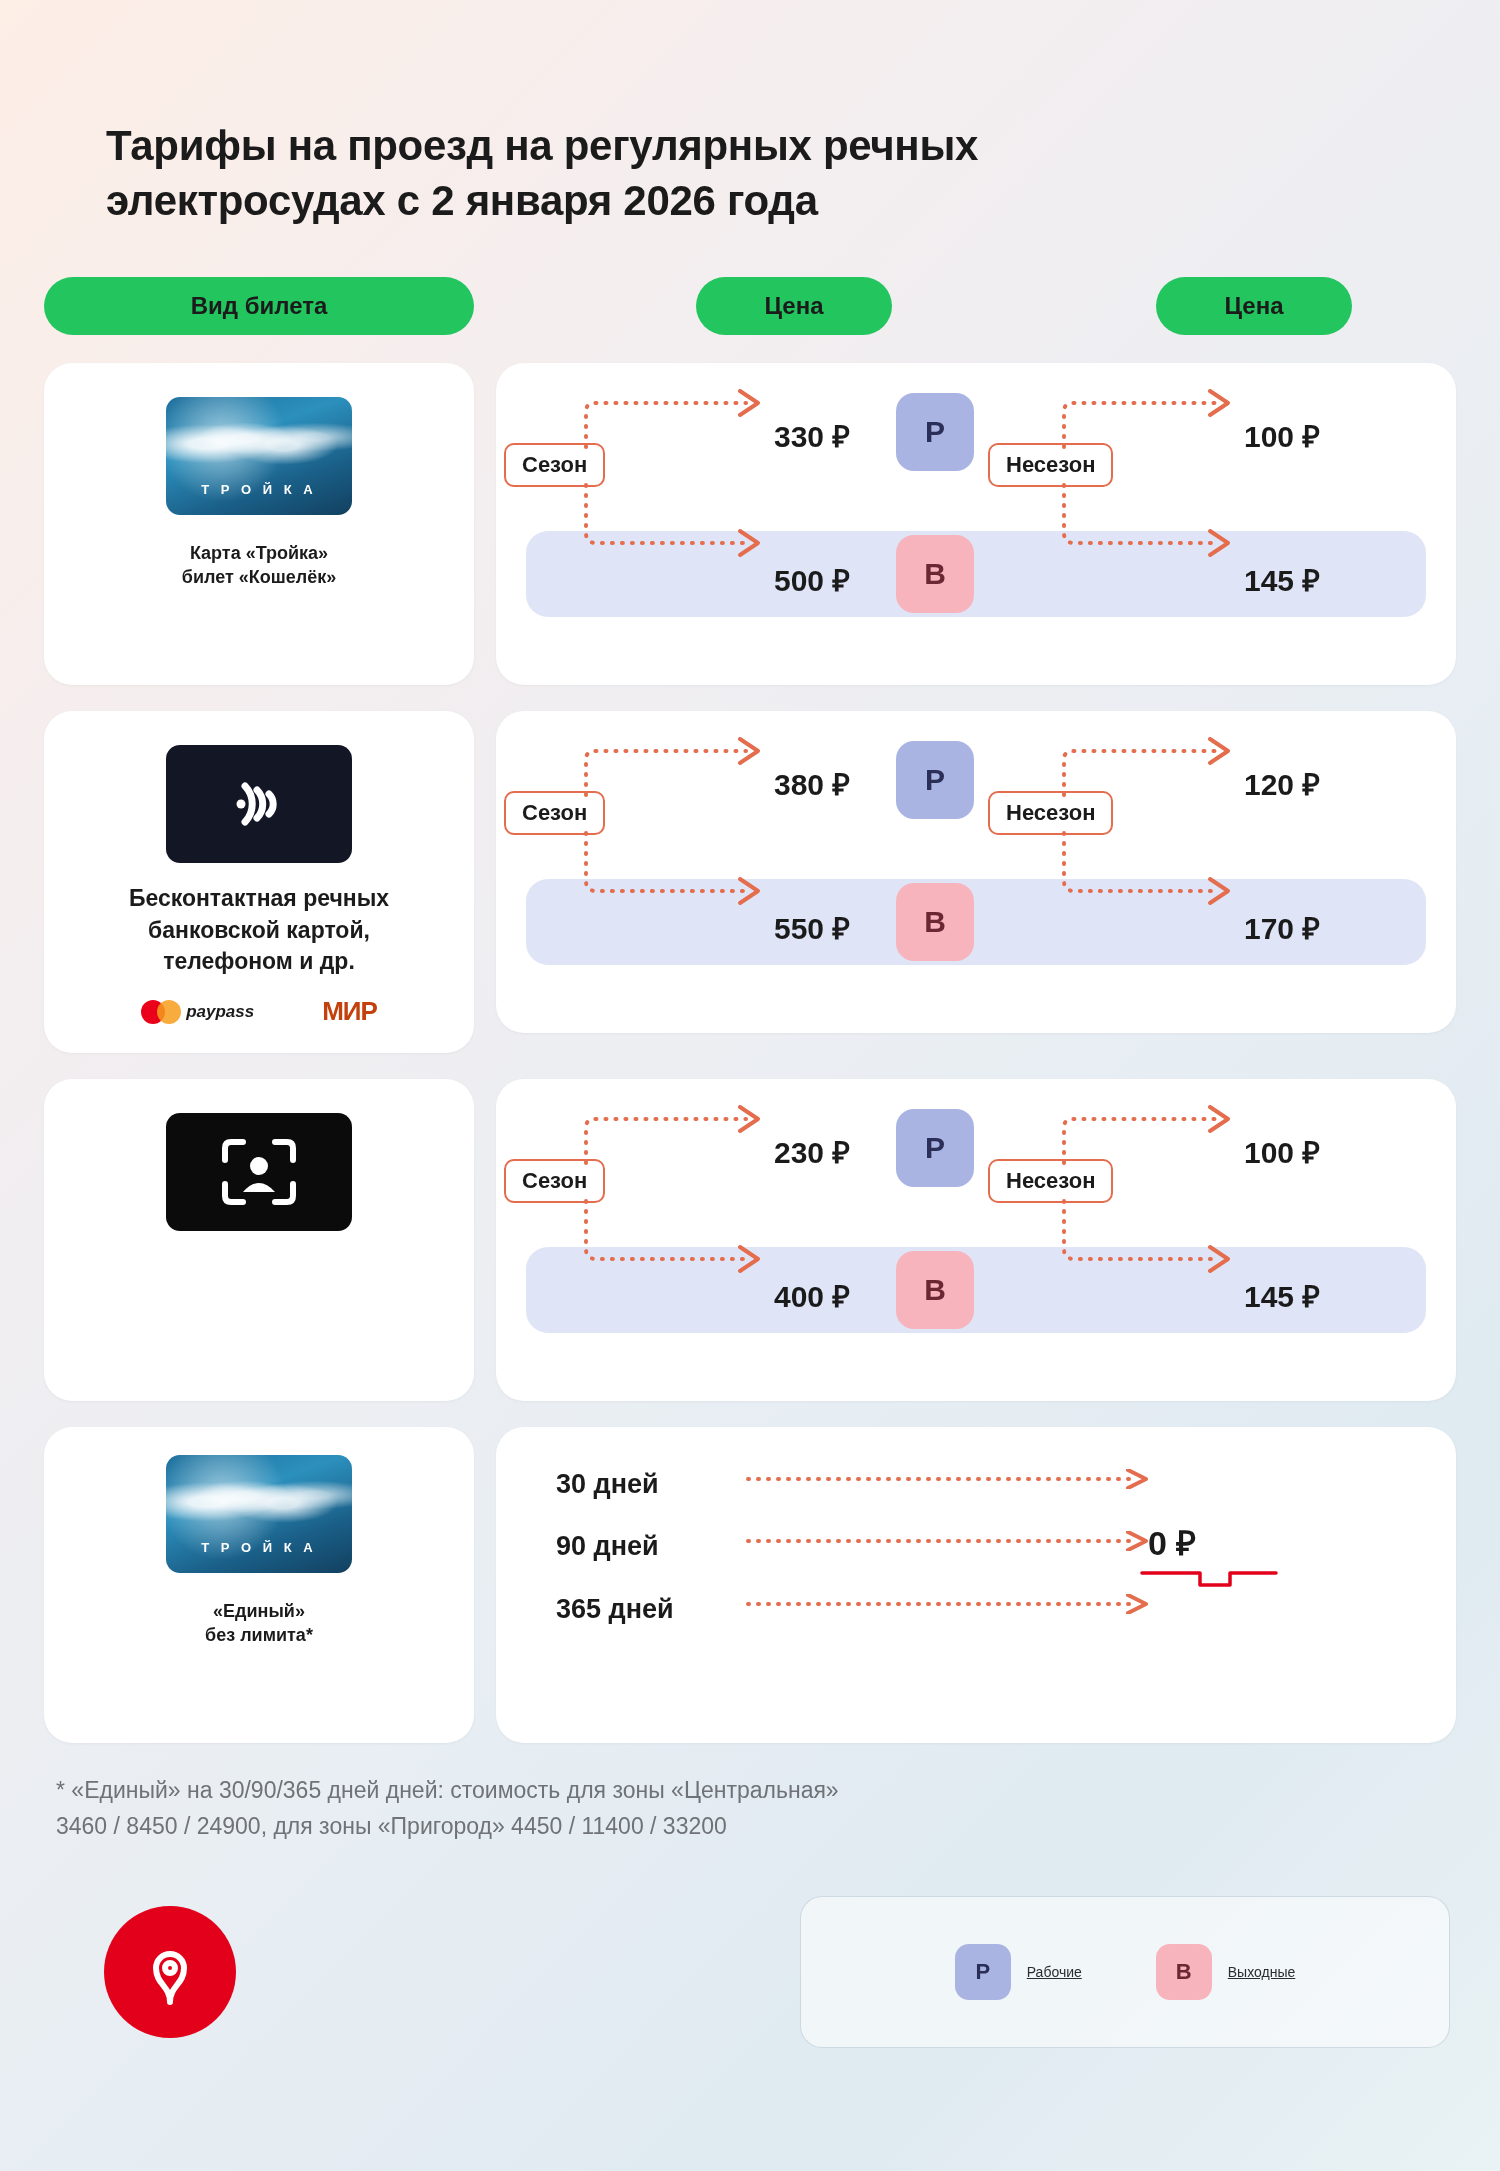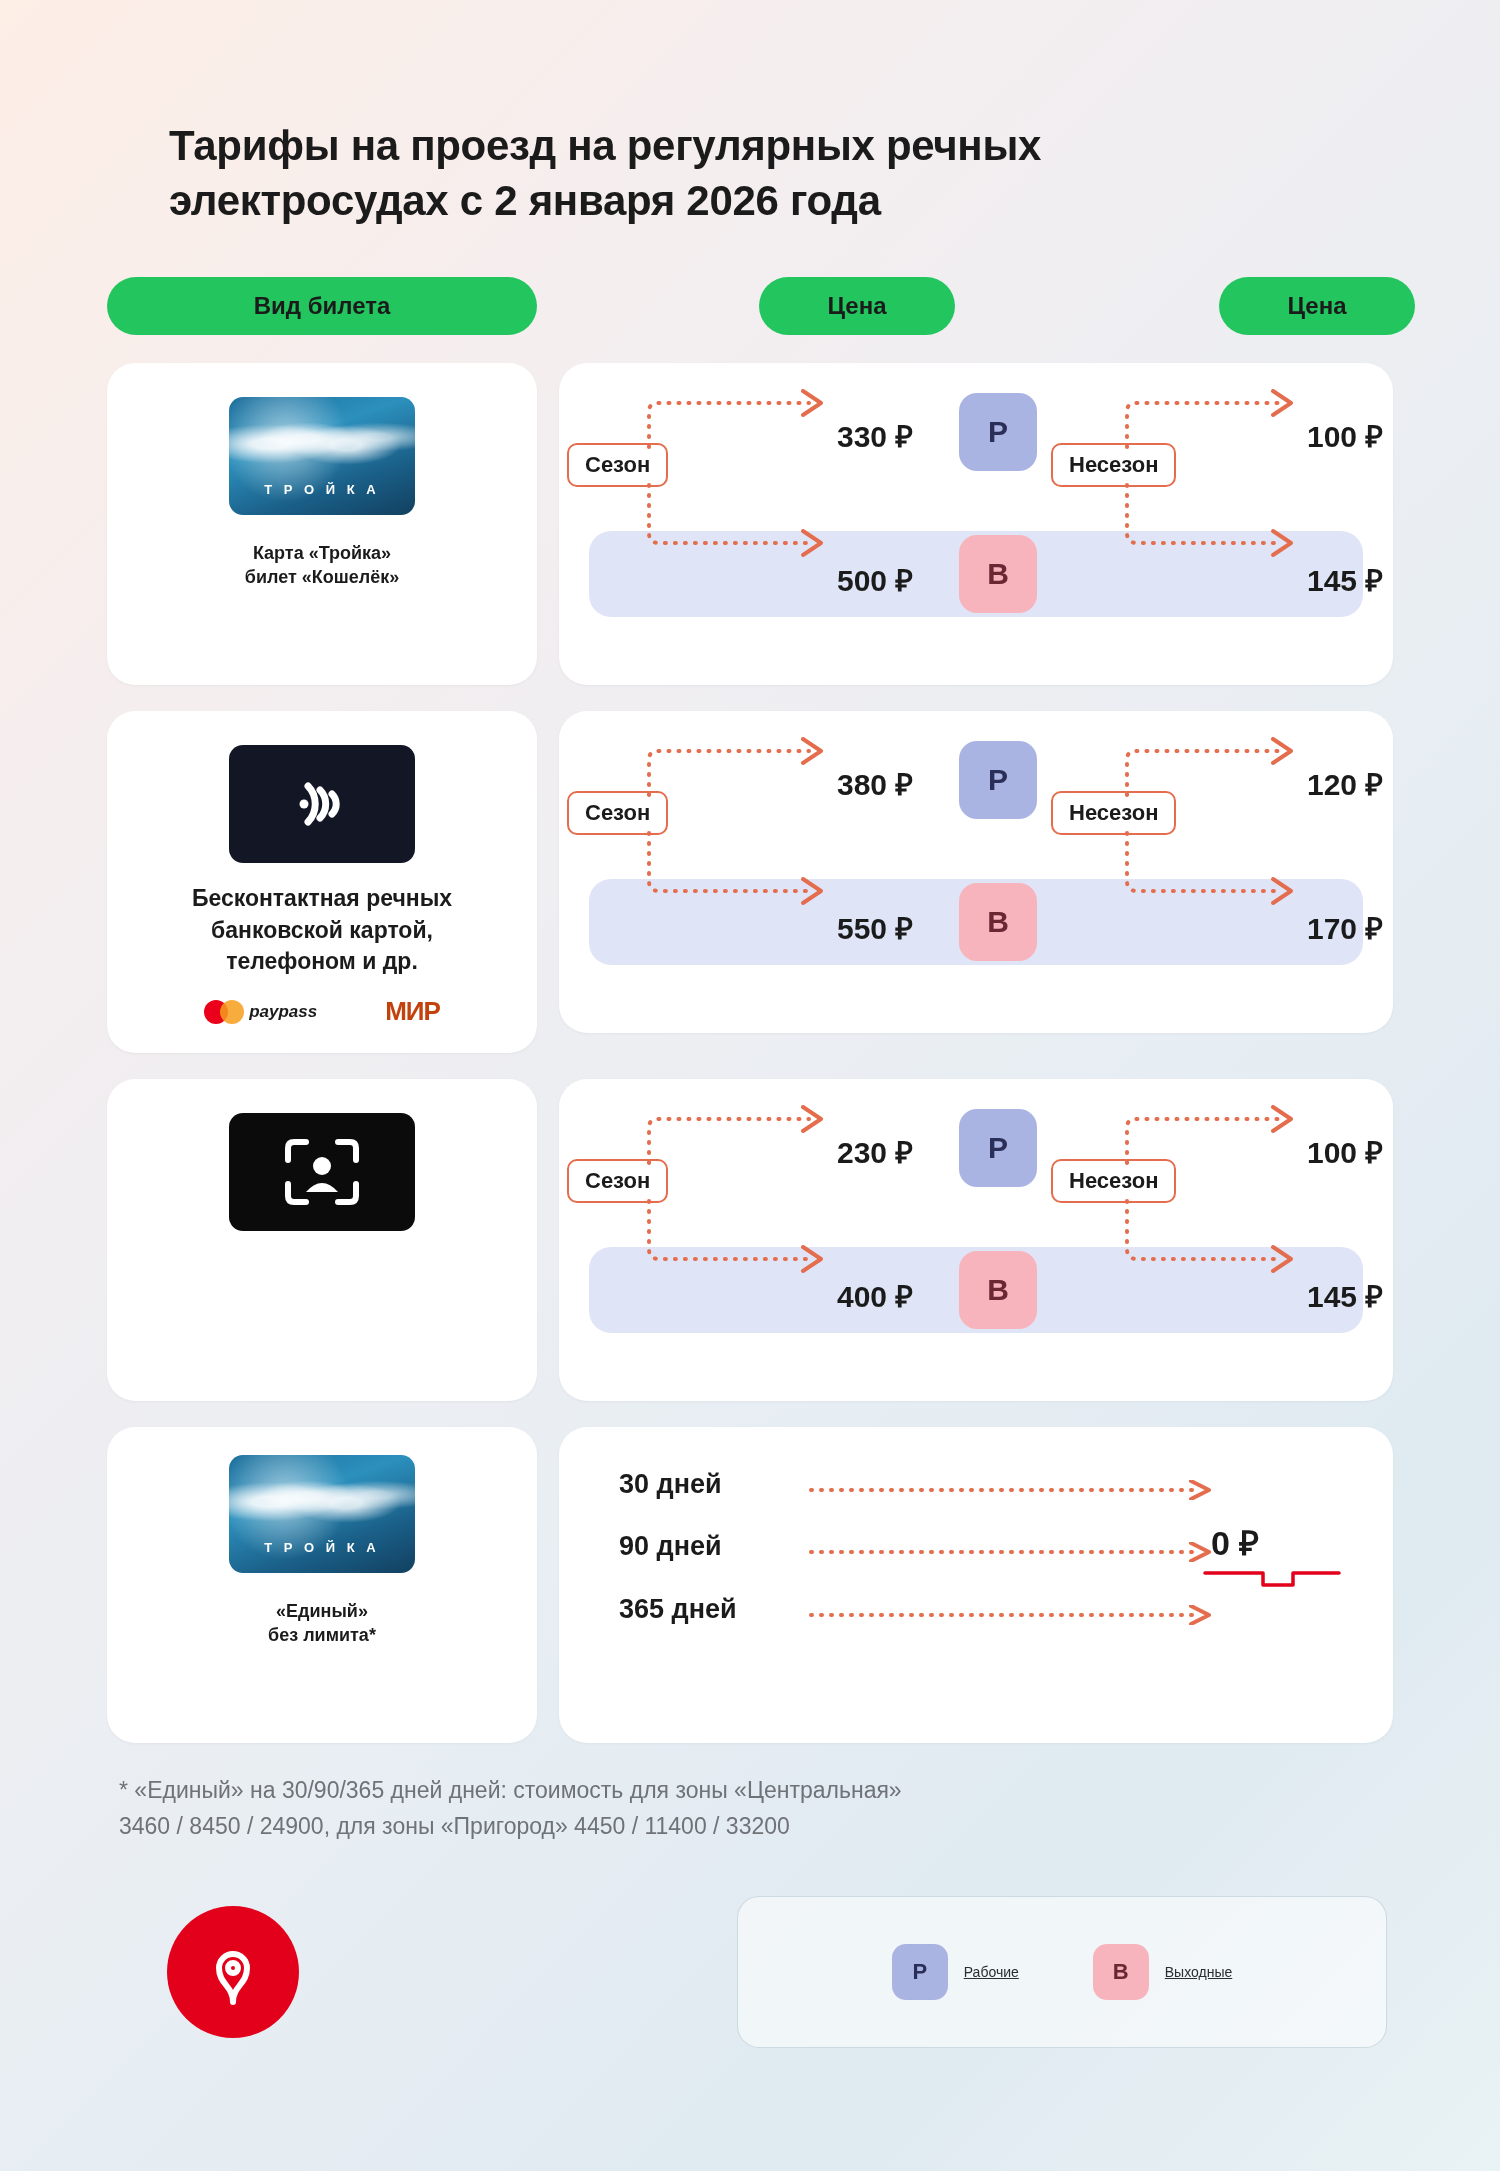--- a/index.html
+++ b/index.html
@@ -11,21 +11,21 @@
     height: 2171px;
     font-family: "Liberation Sans", sans-serif;
     background: linear-gradient(135deg, #fdeee6 0%, #f3eef0 28%, #e8eef3 58%, #dfeaf1 80%, #e9f2f4 100%);
     position: relative;
     overflow: hidden;
     color: #1b1b1b;
   }
   .page {
     position: absolute;
     inset: 0;
-    padding: 0 107px;
+    padding: 0 44px;
     box-sizing: border-box;
   }
 
   
   .title {
     padding-top: 118px;
     font-size: 42px;
     font-weight: bold;
     line-height: 1.32;
     letter-spacing: -0.3px;
@@ -205,21 +205,21 @@
 
   
   .conn { position: absolute; }
   .conn svg { display: block; }
 
   
   .unlim-card { padding: 36px 0 30px; }
   .unlim-line {
     position: absolute;
     display: flex;
-    align-items: flex-end;
+    align-items: flex-start;
     gap: 18px;
   }
   .unlim-label {
     font-size: 27px;
     font-weight: bold;
     width: 170px;
     text-align: left;
   }
   .zero {
     position: absolute;

